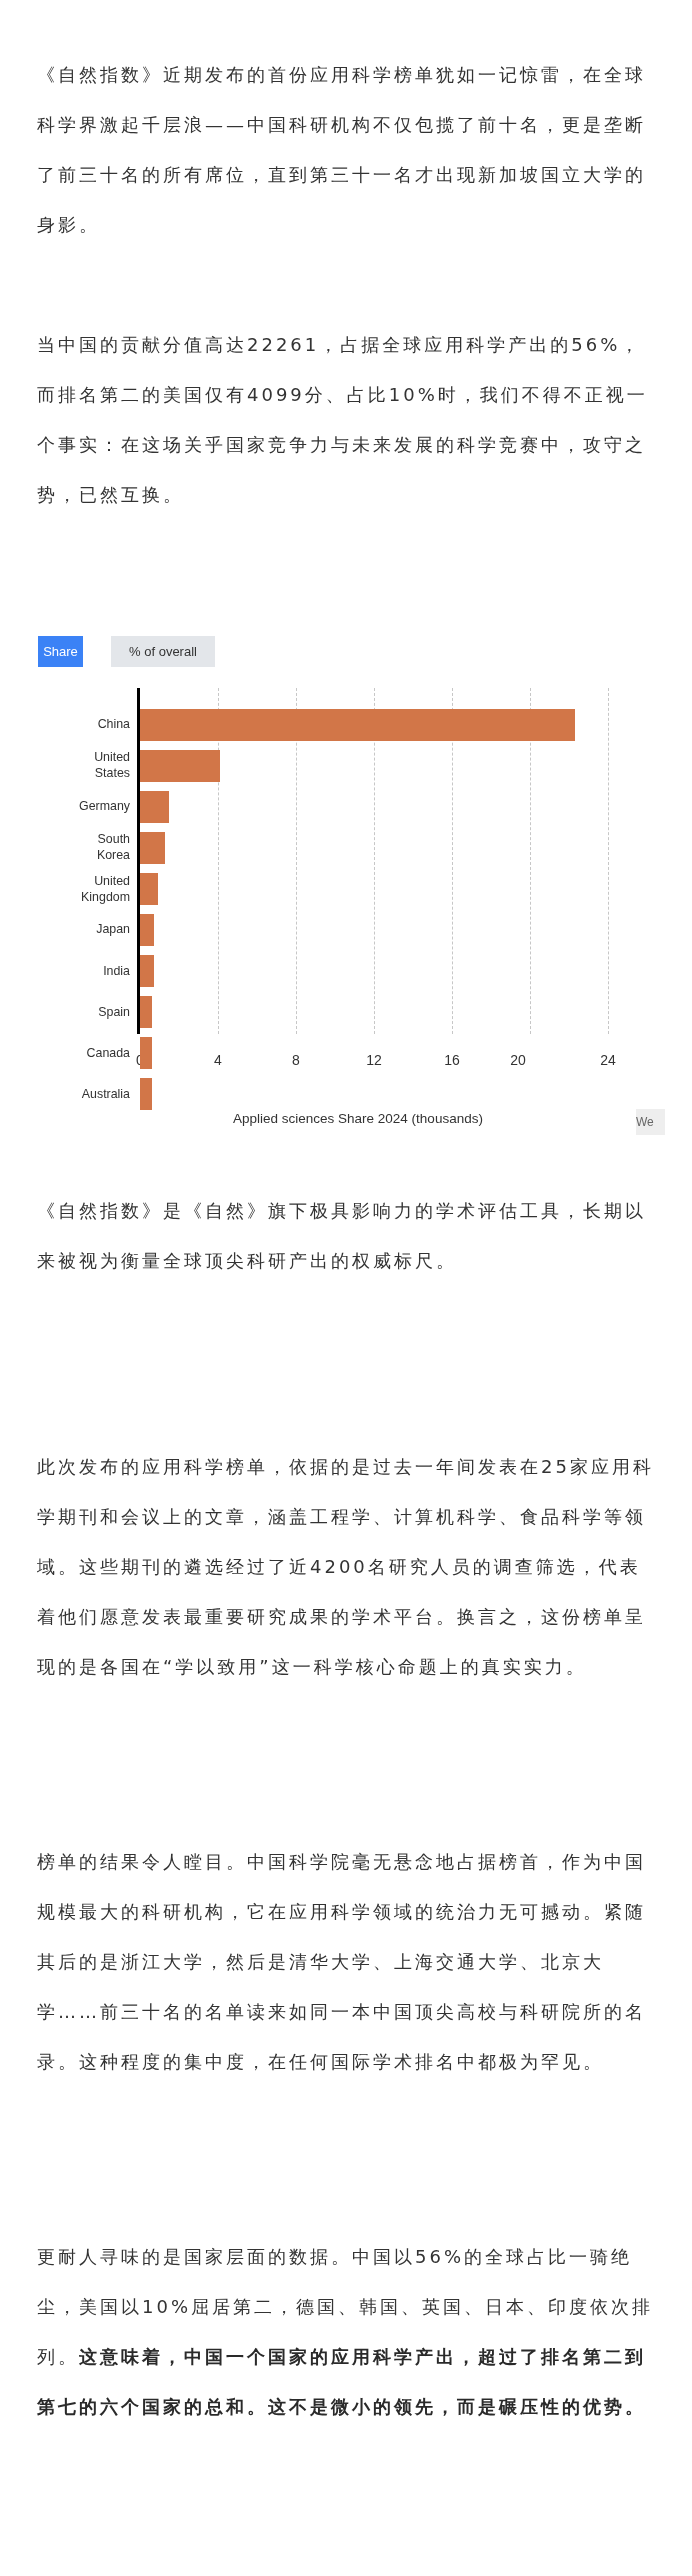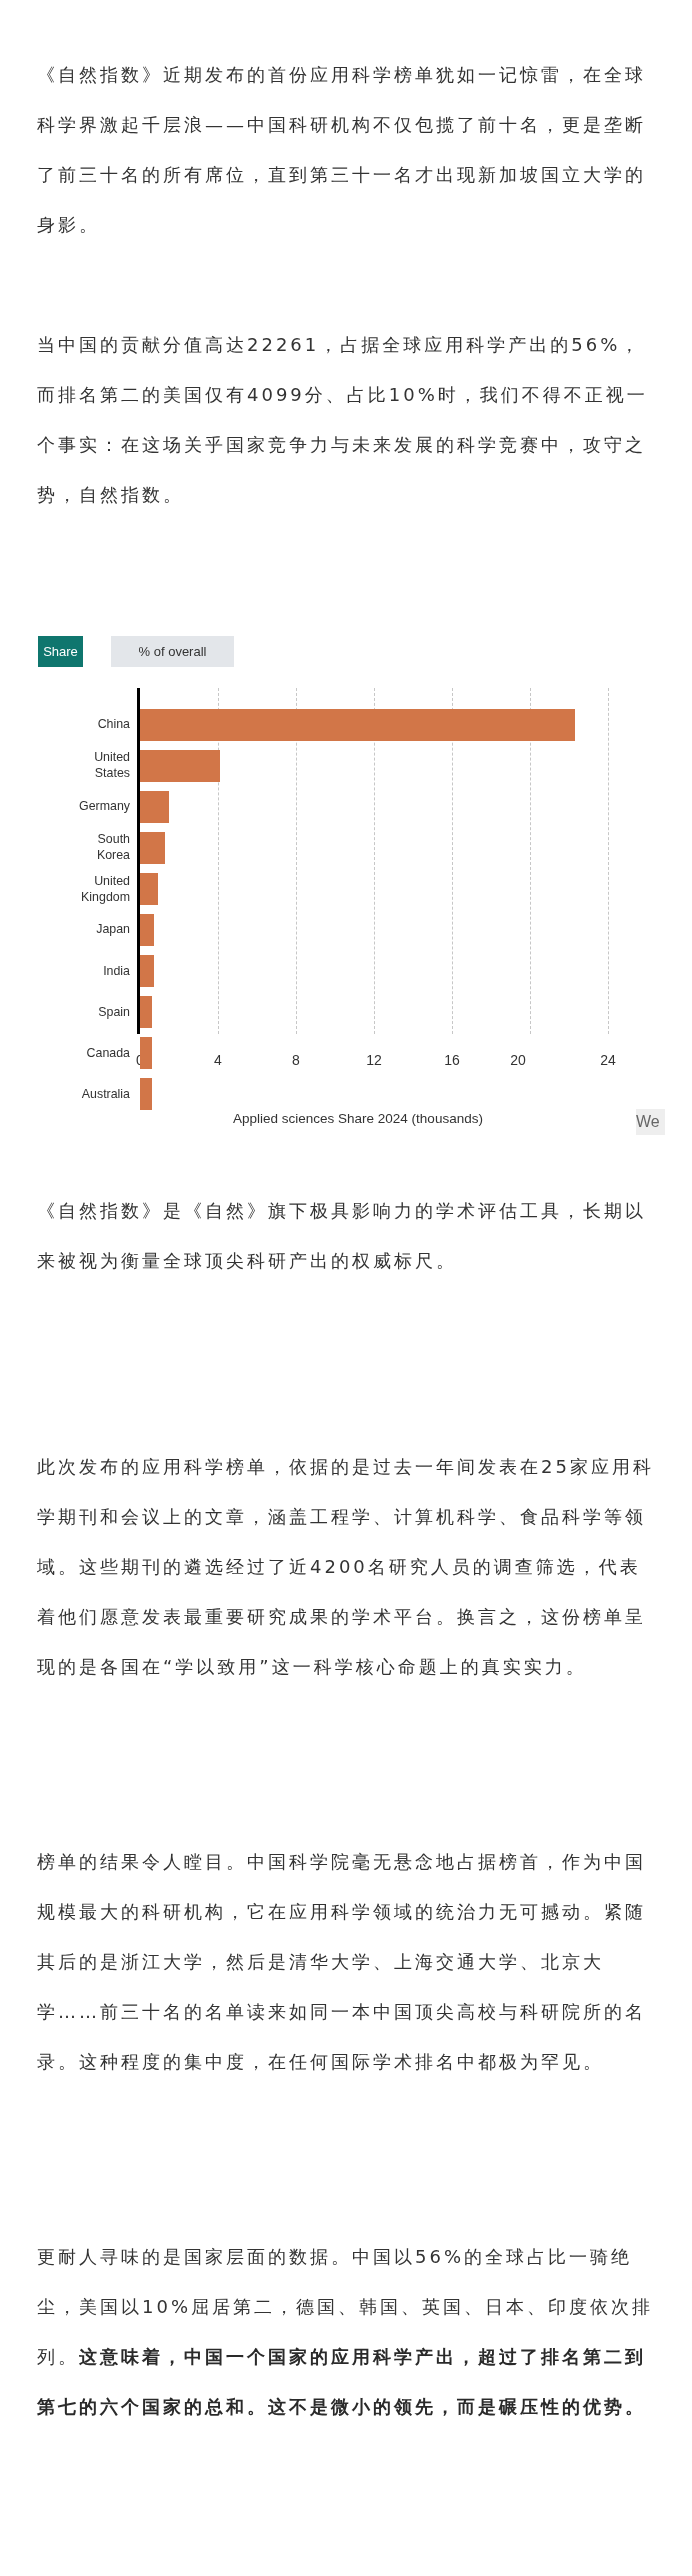--- a/index.html
+++ b/index.html
@@ -2,37 +2,37 @@
 <html style="font-size:8.7px"><head>
 <meta charset="utf-8">
 <style>
   html, body { margin: 0; padding: 0; background: #ffffff; }
   body { width: 692px; min-height: 2576px; position: relative; font-family: "DejaVu Sans", "Liberation Sans", sans-serif; color: #333333; }
   .para { position: absolute; left: 37px; width: 622px; font-size: 18px; line-height: 50px; letter-spacing: 3px; margin: 0; }
   .para .b { font-weight: bold; color: #2a2a2a; }
   
   .chart { position: absolute; left: 0; top: 568px; width: 692px; height: 622px; }
   .toggle { position: absolute; top: 68px; height: 31px; font-family: "Liberation Sans", sans-serif; font-size: 13px; line-height: 31px; text-align: center; box-sizing: border-box; }
-  .toggle.active { left: 38px; width: 45px; background: #0f766e; color: #fff; }
-  .toggle.inactive { left: 111px; width: 123px; background: #e3e6ea; color: #333; }
+  .toggle.active { left: 38px; width: 45px; background: #3b82f6; color: #fff; }
+  .toggle.inactive { left: 111px; width: 104px; background: #e3e6ea; color: #333; }
   .plot { position: absolute; left: 0; top: 0; width: 692px; height: 622px; }
   .cat-label { position: absolute; right: 562px; font-family: Liberation Sans, sans-serif; font-size: 12.4px; line-height: 15.7px; color: #333; text-align: right; white-space: pre-line; }
   .bar { position: absolute; left: 140px; height: 32px; background: #d27648; }
   .gridline { position: absolute; top: 120px; height: 346px; width: 0; border-left: 1.1px dashed #c7c7c7; }
   .axis-line { position: absolute; left: 137px; top: 120px; width: 2.7px; height: 346px; background: #000; }
   .tick { position: absolute; top: 484px; width: 32px; margin-left: -16px; text-align: center; font-family: "Liberation Sans", sans-serif; font-size: 14px; color: #333; }
   .xlabel { position: absolute; top: 543px; left: 233px; font-family: Liberation Sans, sans-serif; font-size: 13.5px; color: #333; }
-  .corner-btn { position: absolute; top: 541px; left: 636px; width: 29px; height: 26px; background: #eeeeee; overflow: hidden; font-family: "Liberation Sans", sans-serif; font-size: 16px; color: #666; line-height: 26px; padding-left: 0; box-sizing: border-box; }
+  .corner-btn { position: absolute; top: 541px; left: 636px; width: 29px; height: 26px; background: #eeeeee; overflow: hidden; font-family: "Liberation Sans", sans-serif; font-size: 12px; color: #666; line-height: 26px; padding-left: 0; box-sizing: border-box; }
 </style>
 </head>
 <body>
 
 <div>
   <p class="para" style="top:50px;"><span>《自然指数》近期发布的首份应用科学榜单犹如一记惊雷，在全球科学界激起千层浪——中国科研机构不仅包揽了前十名，更是垄断了前三十名的所有席位，直到第三十一名才出现新加坡国立大学的身影。</span></p>
-  <p class="para" style="top:320px;"><span>当中国的贡献分值高达22261，占据全球应用科学产出的56%，而排名第二的美国仅有4099分、占比10%时，我们不得不正视一个事实：在这场关乎国家竞争力与未来发展的科学竞赛中，攻守之势，自然指数。</span></p>
+  <p class="para" style="top:320px;"><span>当中国的贡献分值高达22261，占据全球应用科学产出的56%，而排名第二的美国仅有4099分、占比10%时，我们不得不正视一个事实：在这场关乎国家竞争力与未来发展的科学竞赛中，攻守之势，已然互换。</span></p>
 
   <div class="chart">
     <div class="toggle active">Share</div>
     <div class="toggle inactive">% of overall</div>
     <div class="plot" id="plot">
         <div class="tick" style="left: 140px;">0</div>
         <div class="gridline" style="left: 218px;"></div>
         <div class="tick" style="left: 218px;">4</div>
         <div class="gridline" style="left: 296px;"></div>
         <div class="tick" style="left: 296px;">8</div>

